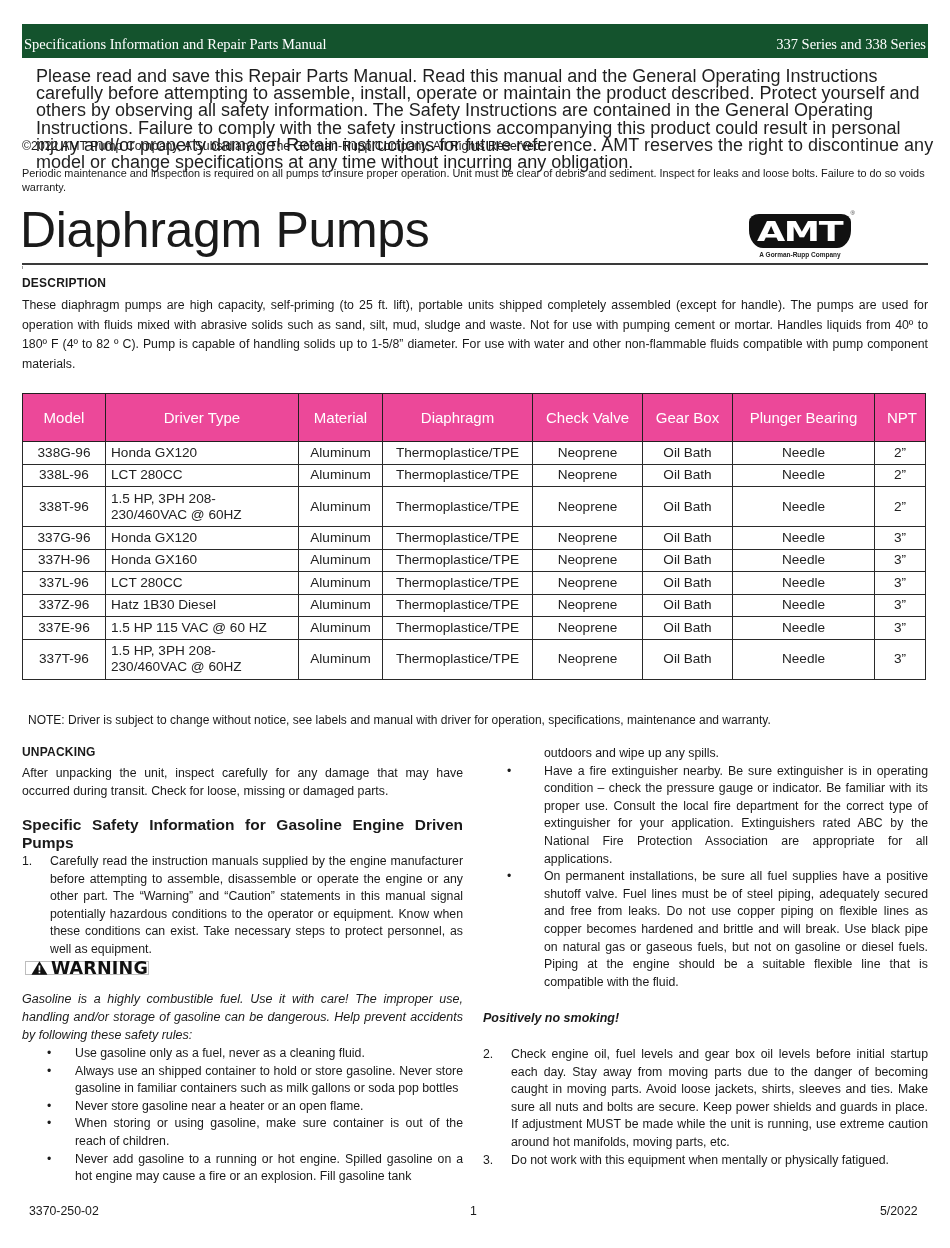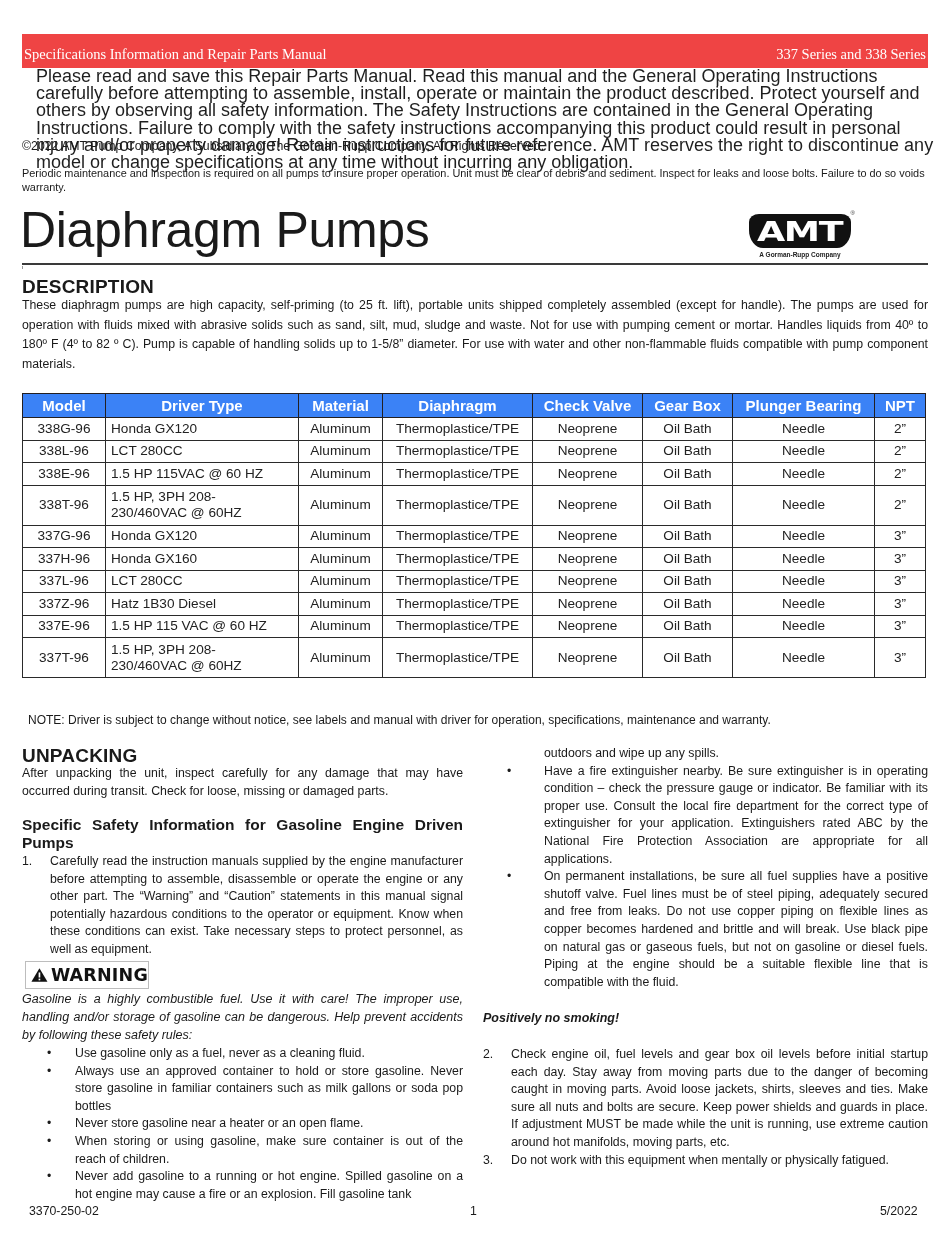--- a/index.html
+++ b/index.html
@@ -4,22 +4,22 @@
 <style>
   html, body { margin: 0; padding: 0; background: #ffffff; }
   body {
     width: 950px; height: 1248px; position: relative; overflow: hidden;
     font-family: "Liberation Sans", sans-serif; color: #1a1a1a;
   }
   .abs { position: absolute; }
 
   
   .top-band {
-    left: 22px; top: 34px; width: 906px; height: 34px;
-    background: #ef4444; color: #ffffff;
+    left: 22px; top: 24px; width: 906px; height: 34px;
+    background: #14532d; color: #ffffff;
     font-family: "Liberation Serif", serif; font-size: 14.5px;
     display: flex; align-items: center; justify-content: space-between;
     box-sizing: border-box; padding: 6px 2px 0 2px;
   }
   .top-band span { white-space: nowrap; }
 
   .intro {
     left: 36px; top: 68px; width: 906px;
     font-size: 18px; line-height: 17.2px; color: #1f1f1f;
   }
@@ -52,37 +52,37 @@
     color: #fff; font-family: "DejaVu Sans", sans-serif; font-weight: 900;
     font-size: 27px; letter-spacing: -1px; transform: scaleX(1.35); line-height: 1;
   }
   .logo-reg { position: absolute; right: 0; top: 0; font-size: 6px; color: #333; }
   .logo-sub {
     position: absolute; left: 0; top: 41px; width: 110px; text-align: center;
     font-size: 6.5px; font-weight: 700; color: #222; white-space: nowrap;
   }
 
   .section-h {
-    font-size: 19px; font-weight: 700; color: #1a1a1a; letter-spacing: 0.2px;
+    font-size: 12px; font-weight: 700; color: #1a1a1a; letter-spacing: 0.2px;
   }
   .desc-h { left: 22px; top: 276px; }
   .desc-body {
     left: 22px; top: 296px; width: 906px;
     font-size: 12.3px; line-height: 19.5px; text-align: justify;
   }
 
   
   .spec-table {
     left: 22px; top: 393px; width: 903px;
     border-collapse: collapse; table-layout: fixed;
     font-size: 13.6px; color: #222;
   }
   .spec-table th {
-    background: #3b82f6; color: #fff; font-weight: 700; font-size: 15px;
-    height: 23px; padding: 0; text-align: center; border: 1.5px solid #231f20;
+    background: #ec4899; color: #fff; font-weight: 400; font-size: 15px;
+    height: 23px; padding: 12px; text-align: center; border: 1.5px solid #231f20;
   }
   .spec-table td {
     border: 1.5px solid #2a2a2a; padding: 0 5px; height: 21.5px;
     text-align: center; line-height: 16px;
   }
   .spec-table td.left { text-align: left; }
   .spec-table tr.tall td { height: 39px; }
 
   .note {
     left: 28px; top: 713px; width: 900px;
@@ -97,21 +97,21 @@
     left: 22px; top: 816px; width: 441px;
     font-size: 15.5px; font-weight: 700; line-height: 17.5px; text-align: justify;
     text-align-last: left;
   }
   .num-item { display: flex; }
   .num-item .num { width: 28px; flex: none; }
   .num-item .txt { flex: 1; text-align: justify; }
   .step1 { left: 22px; top: 853px; width: 441px; }
 
   .warning-box {
-    left: 25px; top: 961px; width: 124px; height: 28px;
+    left: 25px; top: 961px; width: 124px; height: 14px;
     border: 1px solid #bdbdbd; box-sizing: border-box;
     display: flex; align-items: center; padding-left: 5px;
   }
   .warn-tri { width: 18px; height: 16px; margin-right: 3px; }
   .warn-label {
     font-family: "DejaVu Sans", sans-serif; font-weight: 700; font-size: 17.5px;
     letter-spacing: 0.2px; color: #111;
   }
   .warn-intro {
     left: 22px; top: 991px; width: 441px;
@@ -204,30 +204,20 @@
       <tr>
         <td>338L-96</td>
         <td class="left" style="white-space: pre-line;">LCT 280CC</td>
         <td>Aluminum</td>
         <td>Thermoplastice/TPE</td>
         <td>Neoprene</td>
         <td>Oil Bath</td>
         <td>Needle</td>
         <td>2”</td>
       </tr>
-      <tr>
-        <td>338E-96</td>
-        <td class="left" style="white-space: pre-line;">1.5 HP 115VAC @ 60 HZ</td>
-        <td>Aluminum</td>
-        <td>Thermoplastice/TPE</td>
-        <td>Neoprene</td>
-        <td>Oil Bath</td>
-        <td>Needle</td>
-        <td>2”</td>
-      </tr>
       <tr class="tall">
         <td>338T-96</td>
         <td class="left" style="white-space: pre-line;">1.5 HP, 3PH 208-
 230/460VAC @ 60HZ</td>
         <td>Aluminum</td>
         <td>Thermoplastice/TPE</td>
         <td>Neoprene</td>
         <td>Oil Bath</td>
         <td>Needle</td>
         <td>2”</td>
@@ -321,21 +311,21 @@
 
 <div class="abs warn-intro">Gasoline is a highly combustible fuel. Use it with care! The improper use, handling and/or storage of gasoline can be dangerous. Help prevent accidents by following these safety rules:</div>
 
 <div class="abs col bullets-left" id="bullets-left">
     <div class="bul-item">
       <span class="dot"><span>•</span></span>
       <span class="txt">Use gasoline only as a fuel, never as a cleaning fluid.</span>
     </div>
     <div class="bul-item">
       <span class="dot"><span>•</span></span>
-      <span class="txt">Always use an approved container to hold or store gasoline. Never store gasoline in familiar containers such as milk gallons or soda pop bottles</span>
+      <span class="txt">Always use an shipped container to hold or store gasoline. Never store gasoline in familiar containers such as milk gallons or soda pop bottles</span>
     </div>
     <div class="bul-item">
       <span class="dot"><span>•</span></span>
       <span class="txt">Never store gasoline near a heater or an open flame.</span>
     </div>
     <div class="bul-item">
       <span class="dot"><span>•</span></span>
       <span class="txt">When storing or using gasoline, make sure container is out of the reach of children.</span>
     </div>
     <div class="bul-item">

